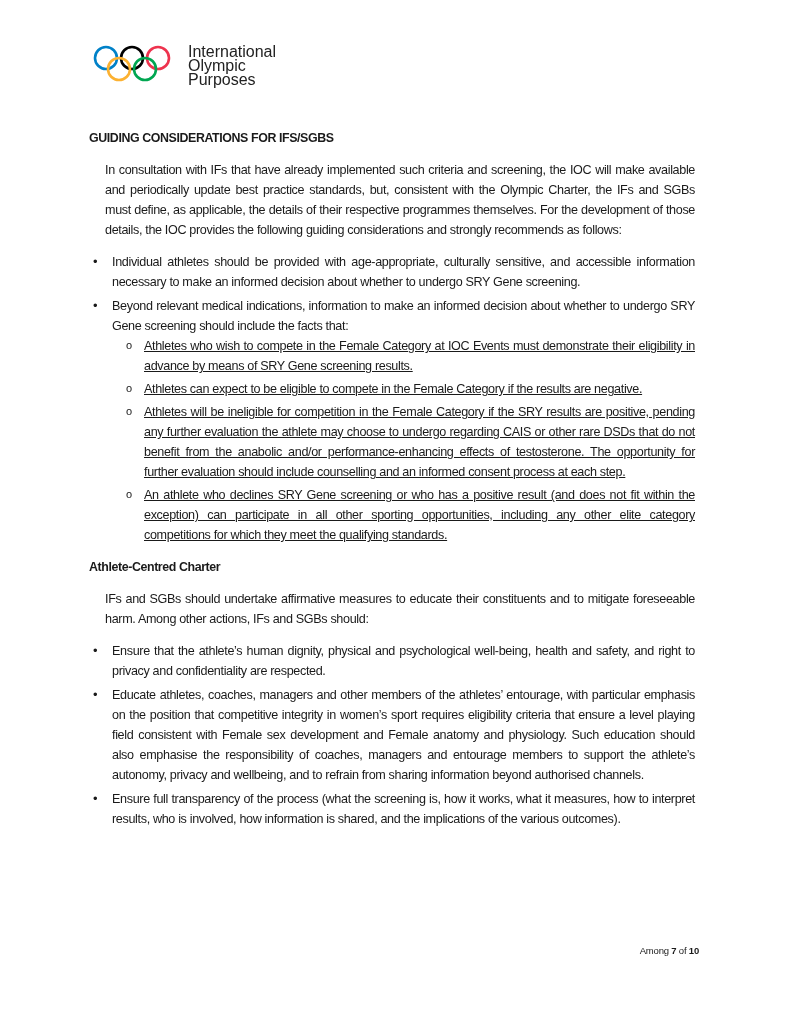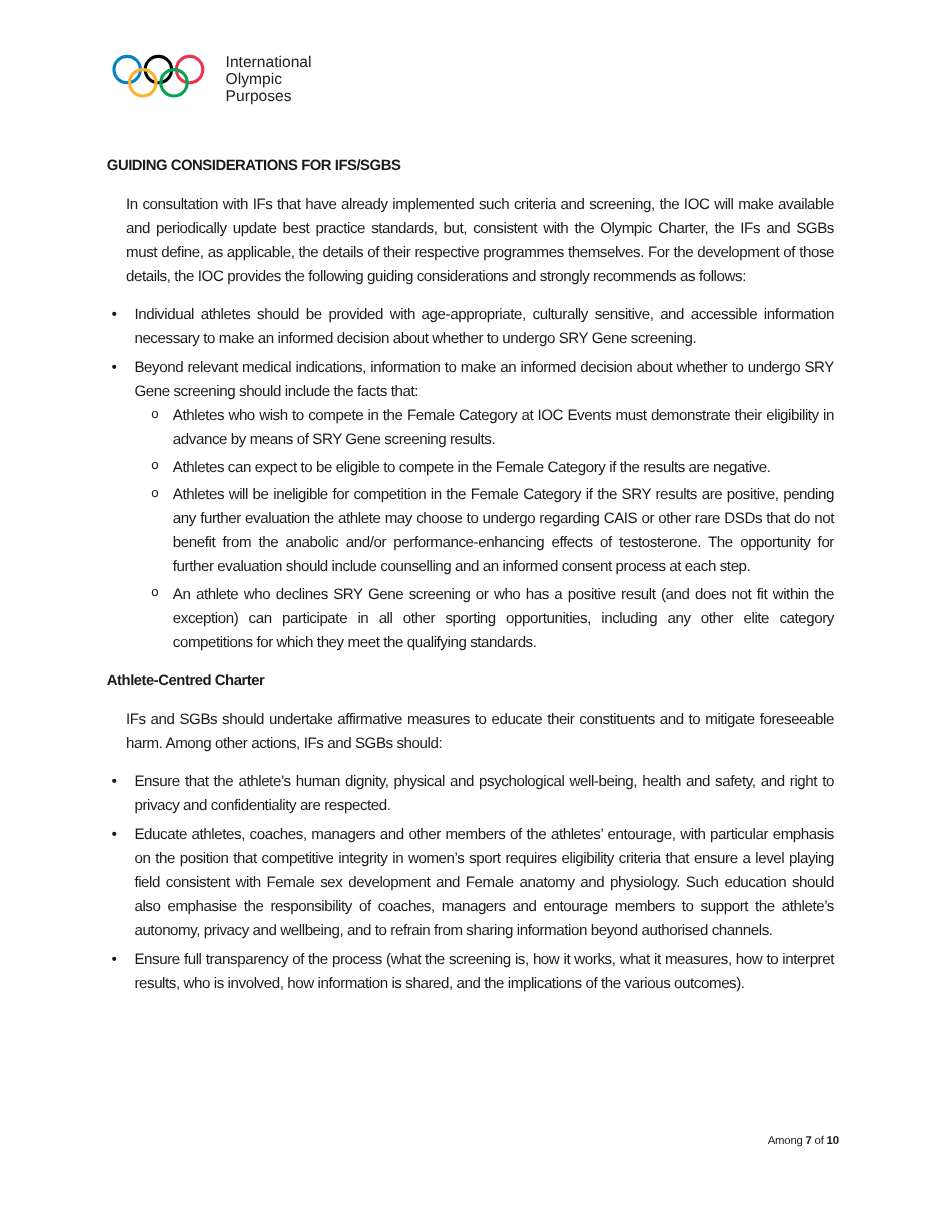--- a/index.html
+++ b/index.html
@@ -1,29 +1,29 @@
 <!DOCTYPE html>
 <html><head>
   <meta charset="utf-8">
   <style>
     html, body { margin: 0; padding: 0; background: #ffffff; }
     body { width: 791px; height: 1024px; position: relative; overflow: hidden;
            font-family: "Liberation Sans", sans-serif; color: #1a1a1a; }
     .logo { position: absolute; left: 93px; top: 44px; display: flex; align-items: center; }
     .rings { width: 80px; height: 40px; }
-    .org { position: absolute; left: 188px; top: 45px; font-size: 13px; line-height: 14px; color: #222; }
+    .org { position: absolute; left: 188px; top: 45px; font-size: 16px; line-height: 14px; color: #222; }
     .content { position: absolute; left: 89px; top: 128px; width: 606px;
                font-family: "Liberation Sans Narrow", "Liberation Sans", sans-serif;
                font-size: 12.6px; line-height: 20px; letter-spacing: -0.35px; }
     .h { font-weight: bold; margin: 0 0 12px 0; font-size: 12.4px; letter-spacing: -0.4px; }
     p { margin: 0 0 12px 16px; text-align: justify; }
     ul { margin: 0 0 12px 0; padding: 0; list-style: none; }
     li { position: relative; padding-left: 23px; text-align: justify; margin: 0 0 4px 0; }
     li.b::before { content: "•"; position: absolute; left: 4px; top: 0; font-size: 13px; }
-    ul.sub { margin: 0; }
+    ul.sub { margin: 0; text-decoration: underline; }
     ul.sub li { padding-left: 32px; margin-bottom: 3px; margin-left: 0; }
     ul.sub li::before { content: "o"; position: absolute; left: 14px; top: -1px; font-size: 11px; }
     .footer { position: absolute; right: 92px; top: 945px; font-size: 9.5px;
               font-family: "Liberation Sans", sans-serif; letter-spacing: -0.2px; }
     .footer b { font-weight: bold; }
   </style>
 </head>
 <body>
 
 <div class="logo">

